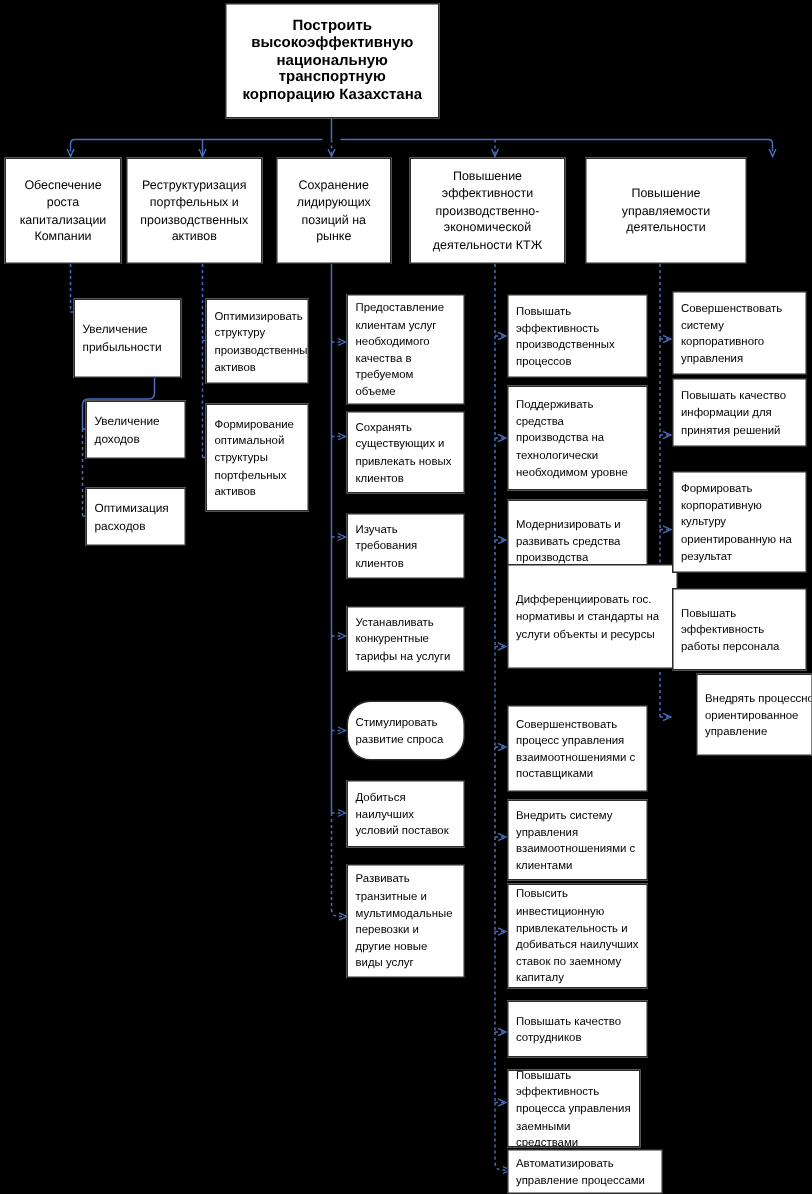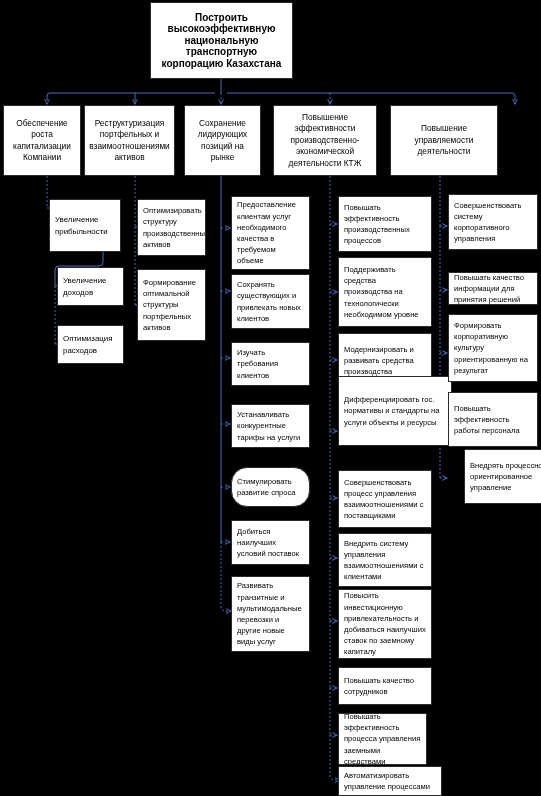--- a/index.html
+++ b/index.html
@@ -126,21 +126,21 @@
   </svg>
 
   <div class="node lvl0" style="left:150px;top:2px;width:143px;height:77px;">
     <span class="txt">Построить высокоэффективную национальную транспортную корпорацию Казахстана</span>
   </div>
 
   <div class="node lvl1" style="left:3px;top:105px;width:78px;height:71px;">
     <span class="txt">Обеспечение роста капитализации Компании</span>
   </div>
   <div class="node lvl1" style="left:84px;top:105px;width:91px;height:71px;">
-    <span class="txt">Реструктуризация портфельных и взаимоотношениями активов</span>
+    <span class="txt">Реструктуризация портфельных и производственных активов</span>
   </div>
   <div class="node lvl1" style="left:184px;top:105px;width:77px;height:71px;">
     <span class="txt">Сохранение лидирующих позиций на рынке</span>
   </div>
   <div class="node lvl1" style="left:273px;top:105px;width:104px;height:71px;">
     <span class="txt">Повышение эффективности производственно-экономической деятельности КТЖ</span>
   </div>
   <div class="node lvl1" style="left:390px;top:105px;width:108px;height:71px;">
     <span class="txt">Повышение управляемости деятельности</span>
   </div>
@@ -211,21 +211,21 @@
   <div class="node leaf" style="left:338px;top:713px;width:89px;height:52px;">
     <span class="txt">Повышать эффективность процесса управления заемными средствами</span>
   </div>
   <div class="node leaf" style="left:338px;top:766px;width:104px;height:30px;">
     <span class="txt">Автоматизировать управление процессами</span>
   </div>
 
   <div class="node leaf" style="left:448px;top:194px;width:90px;height:56px;">
     <span class="txt">Совершенствовать систему корпоративного управления</span>
   </div>
-  <div class="node leaf" style="left:448px;top:272px;width:90px;height:33px;align-items:center;">
+  <div class="node leaf" style="left:448px;top:252px;width:90px;height:46px;align-items:center;">
     <span class="txt">Повышать качество информации для принятия решений</span>
   </div>
   <div class="node leaf" style="left:448px;top:314px;width:90px;height:68px;">
     <span class="txt">Формировать корпоративную культуру ориентированную на результат</span>
   </div>
   <div class="node leaf" style="left:448px;top:392px;width:90px;height:55px;">
     <span class="txt">Повышать эффективность работы персонала</span>
   </div>
   <div class="node leaf" style="left:448px;top:449px;width:90px;height:55px;margin-left:16px;">
     <span class="txt">Внедрять процессно-ориентированное управление</span>

